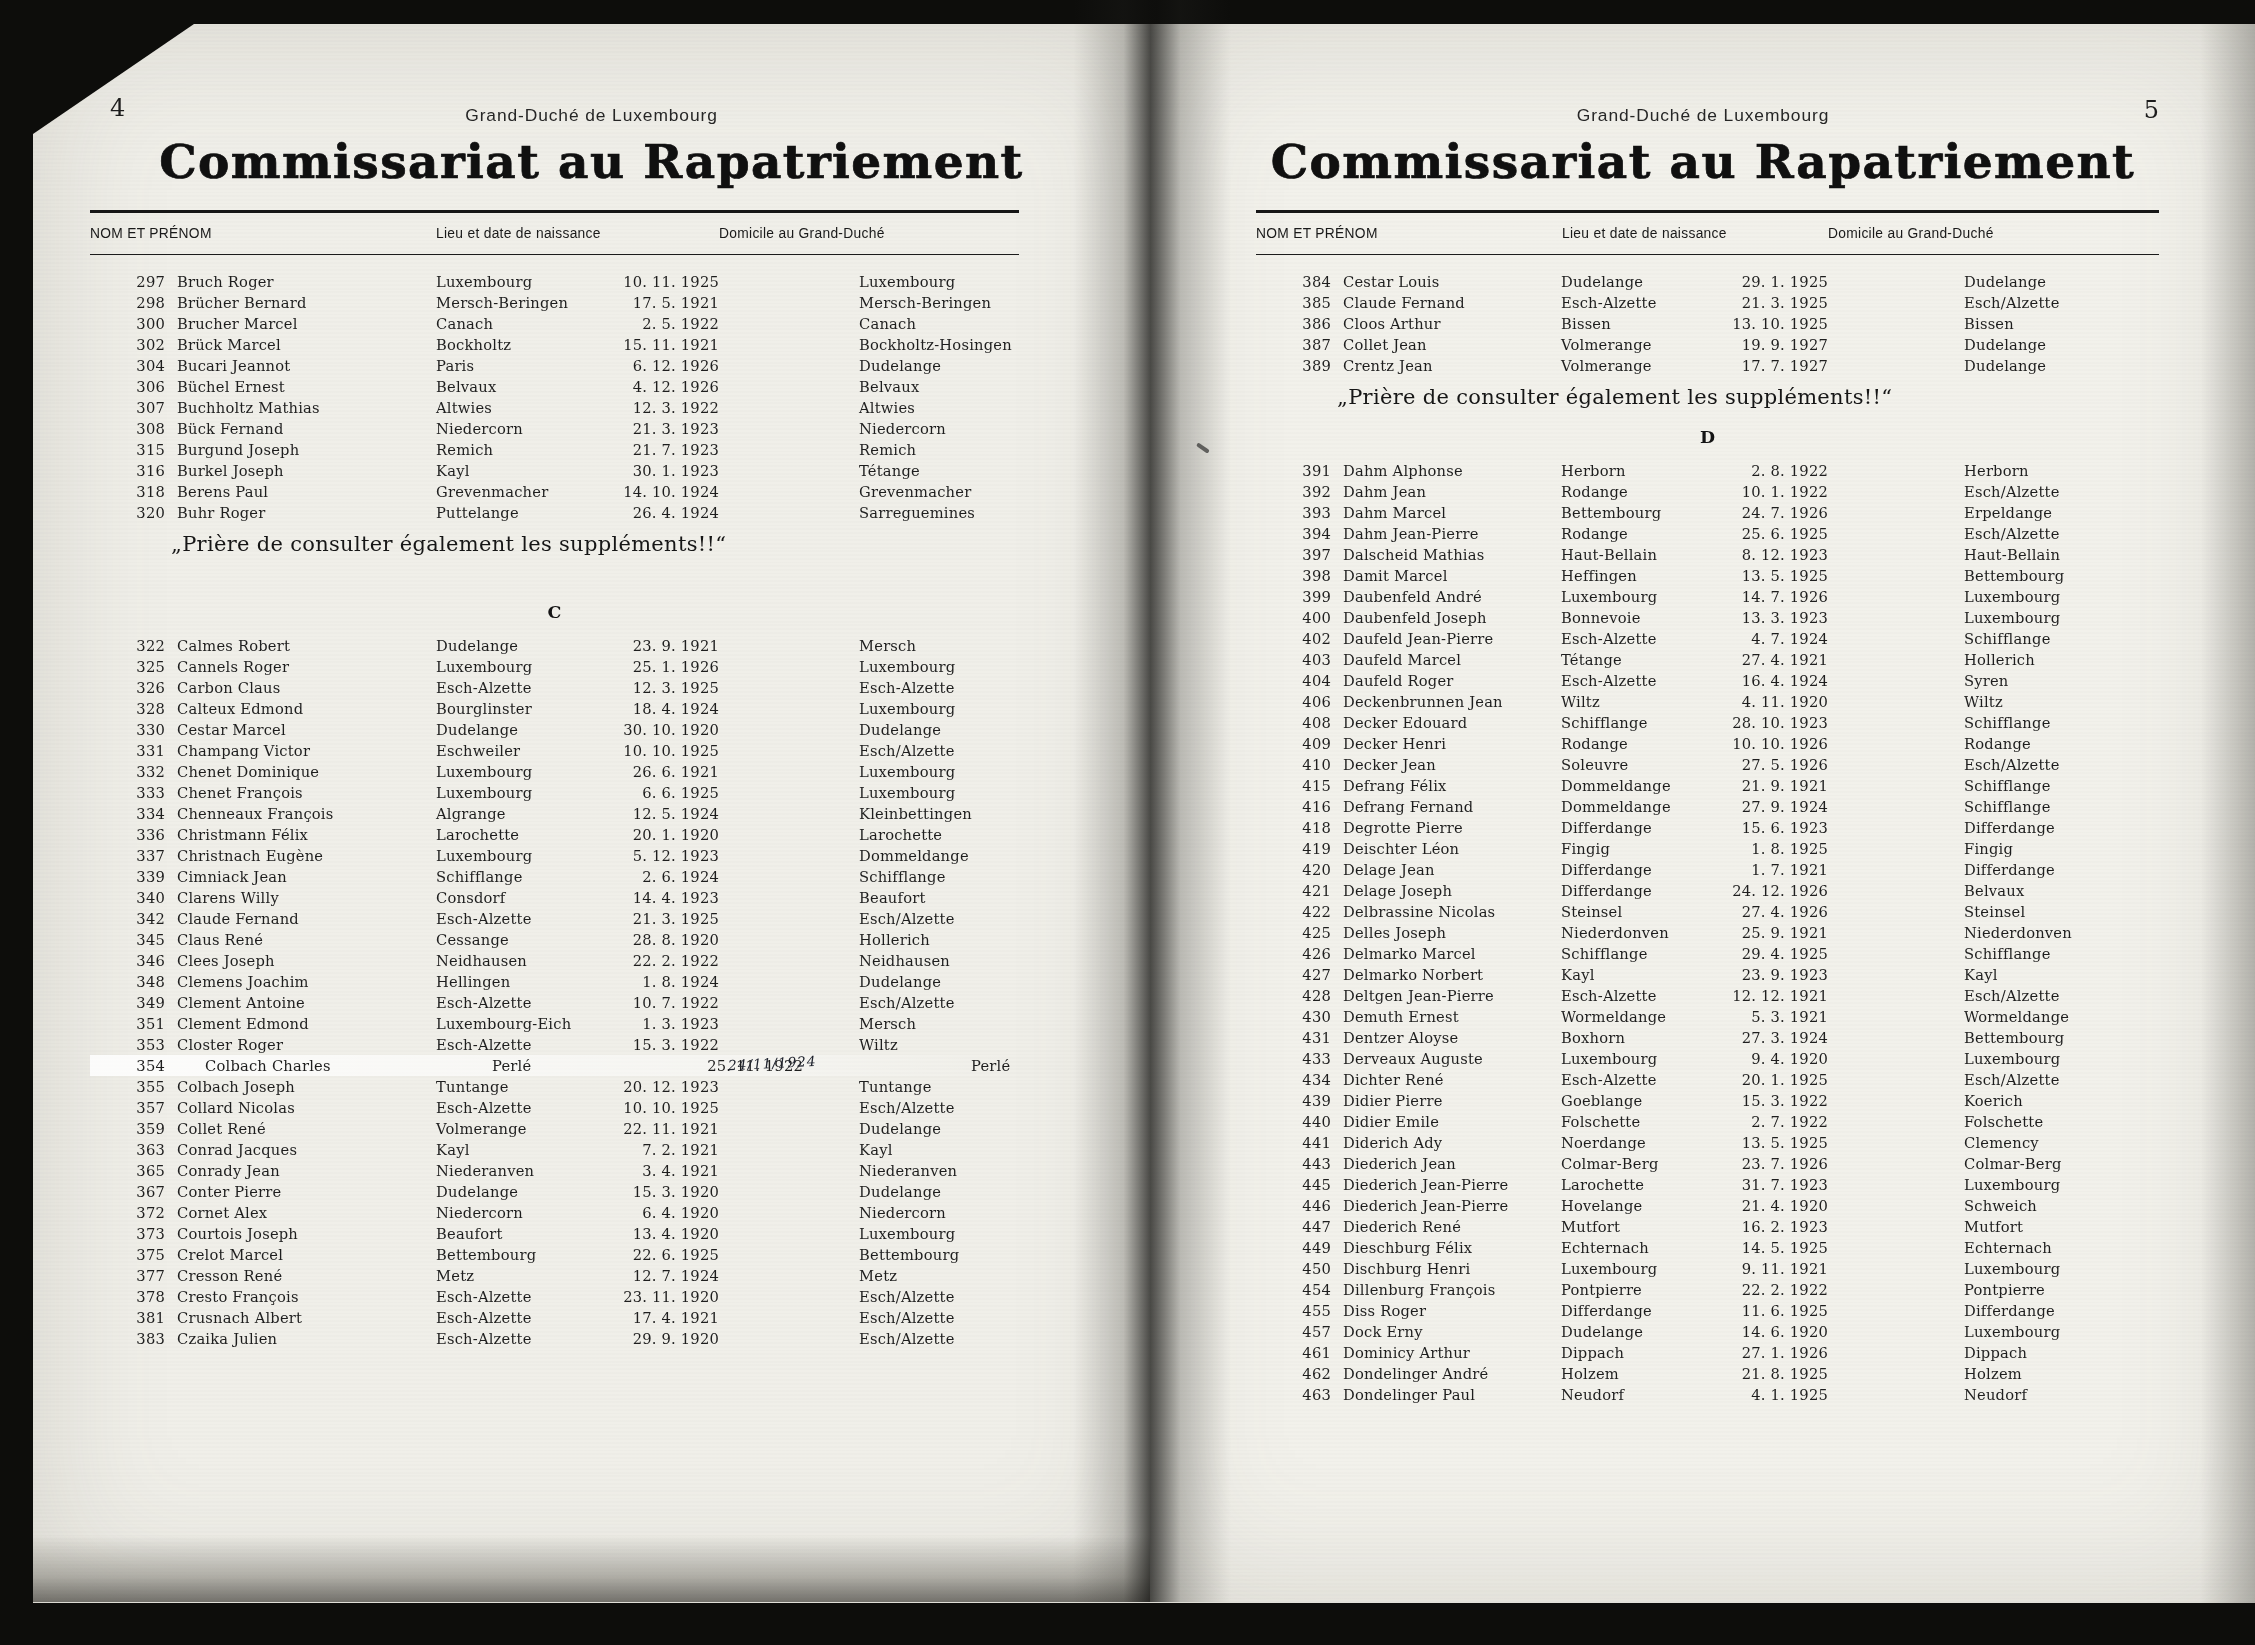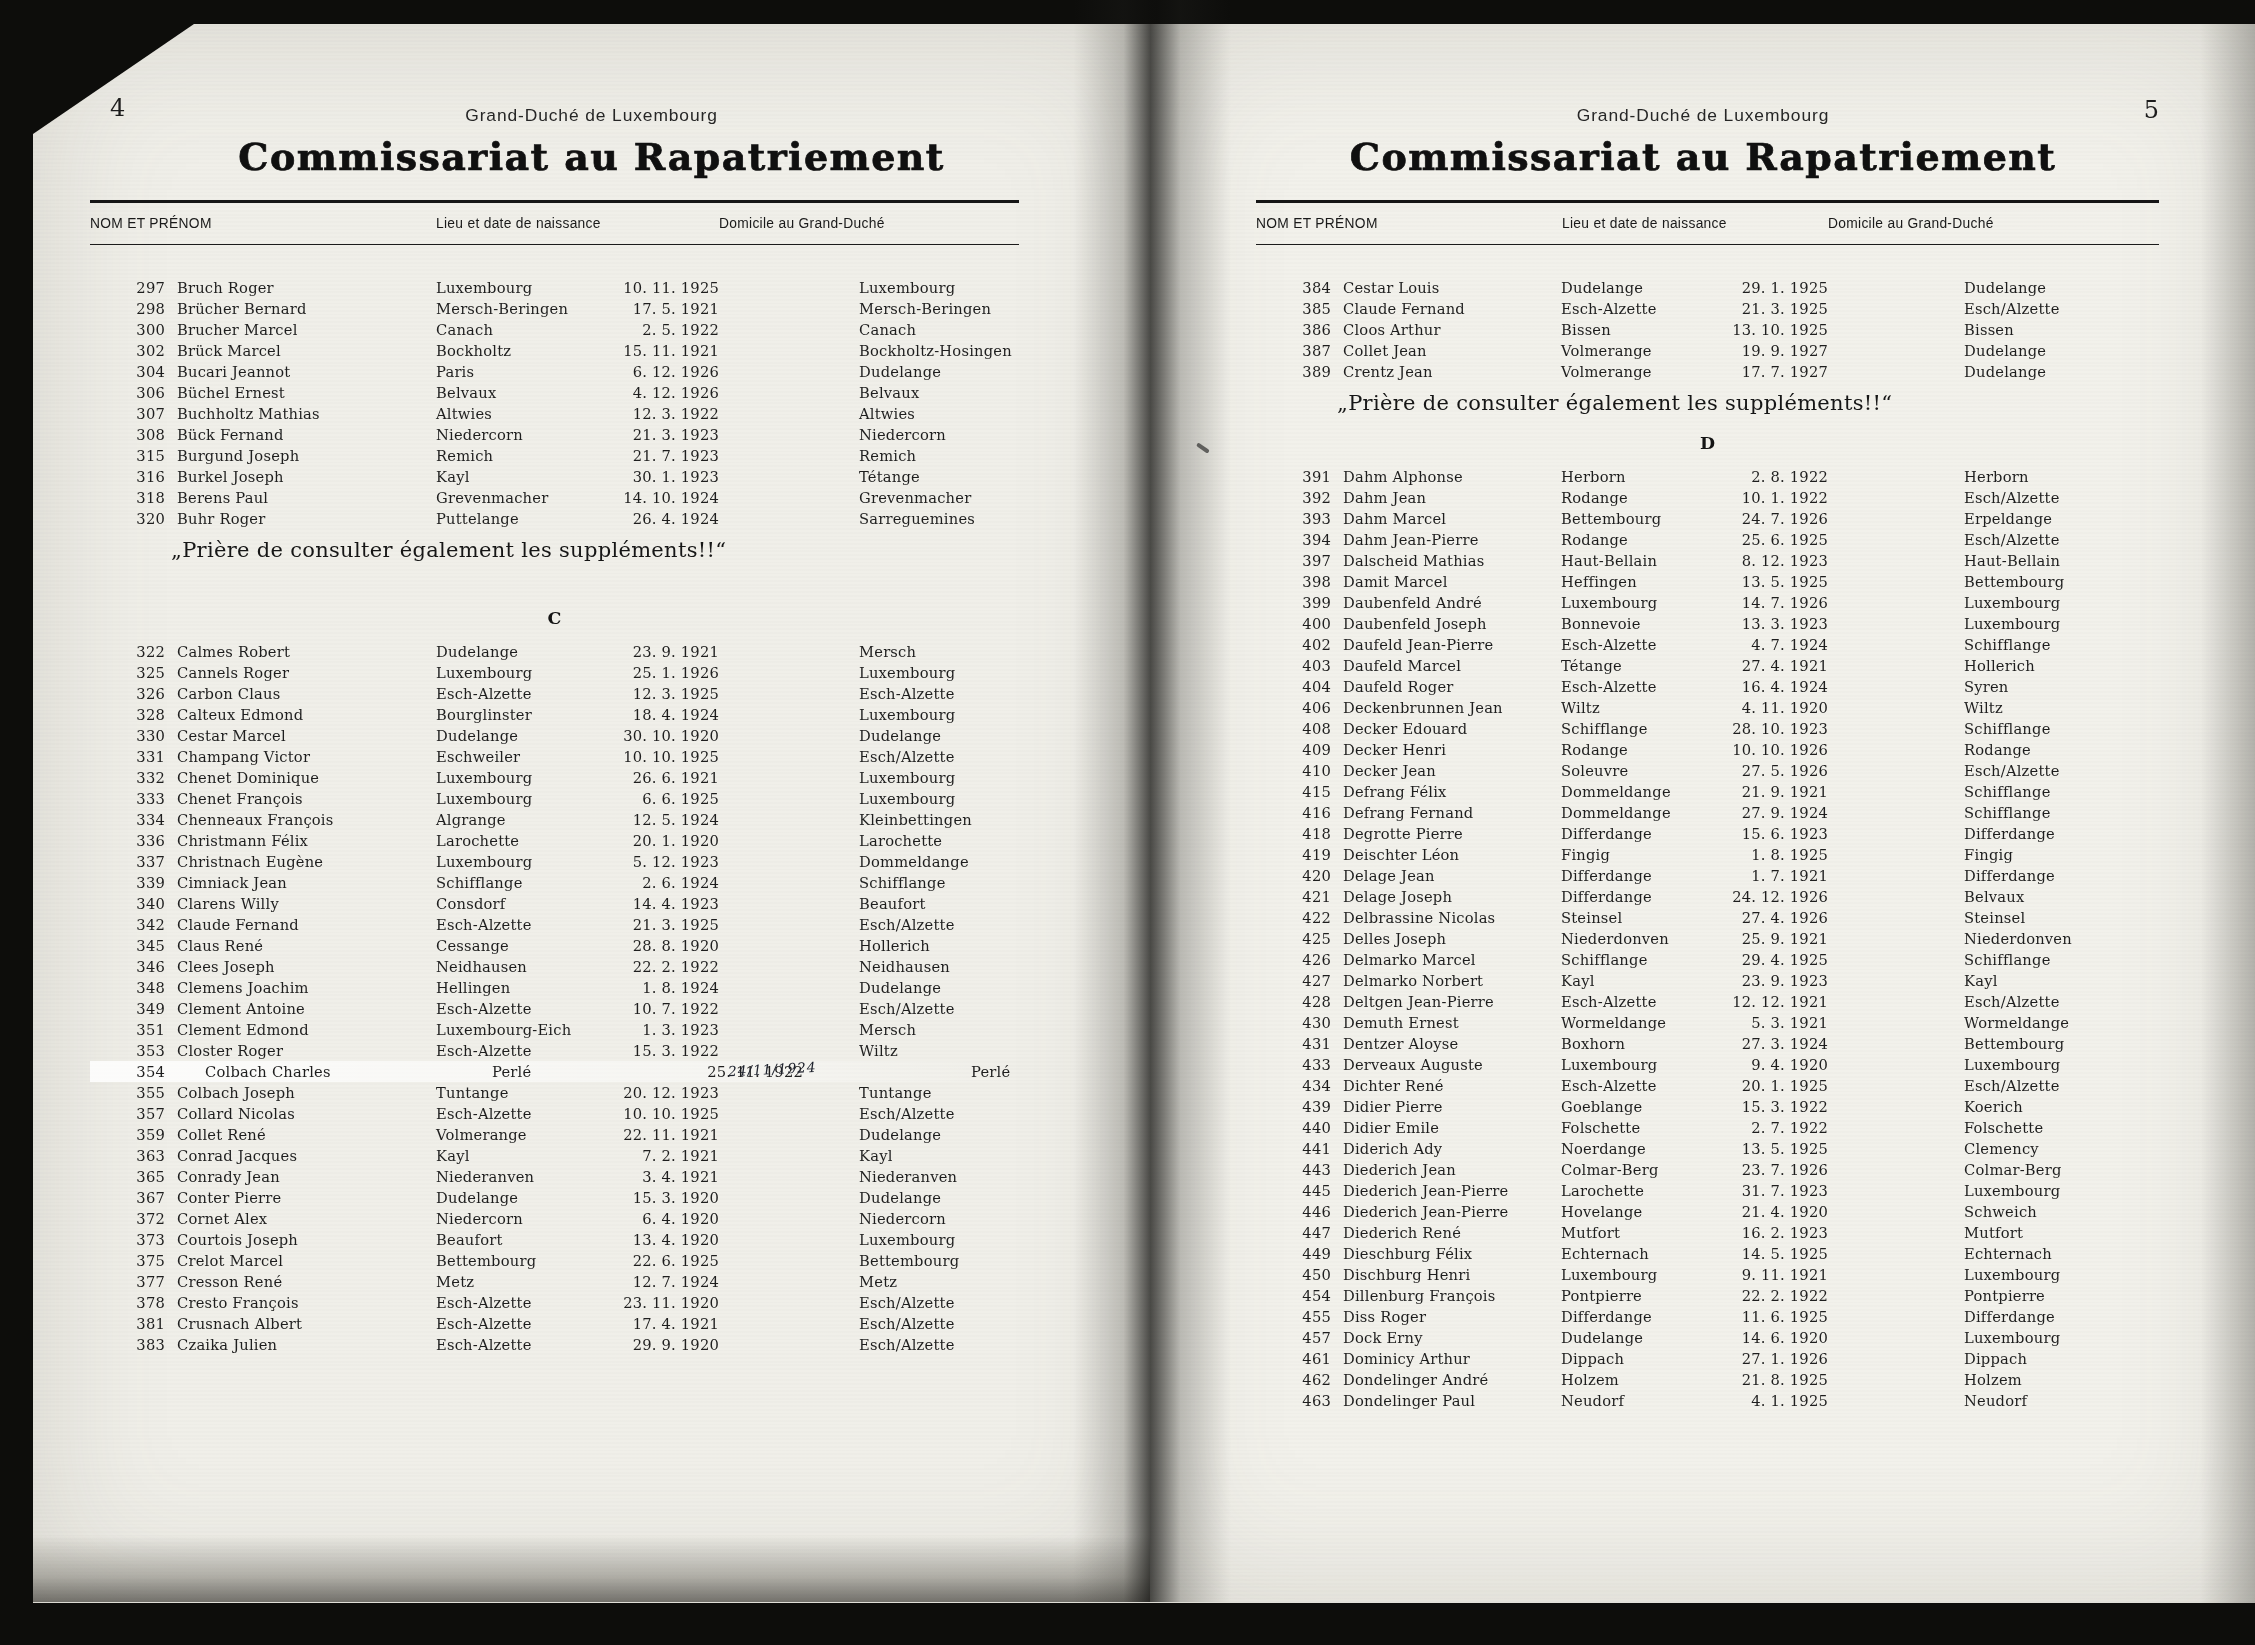--- a/index.html
+++ b/index.html
@@ -21,41 +21,41 @@
   .left  .page-num { left:77px;  top:70px; }
   .right .page-num { right:97px; top:72px; }
 
   .running-head {
     margin-top:81px; text-align:center;
     font-family:"Liberation Sans", sans-serif;
     font-size:17.4px; letter-spacing:0.9px; color:#262626;
   }
   .title {
     margin:8.3px 0 0 0; text-align:center;
-    font-size:38px; font-weight:bold; letter-spacing:1.4px;
+    font-size:47px; font-weight:bold; letter-spacing:1.4px;
     color:#101010; -webkit-text-stroke:0.7px #101010;
   }
 
   .table-area { margin-top:21px; }
   .left  .table-area { margin-left:57px;  width:929px; }
   .right .table-area { margin-left:106px; width:903px; }
 
   .headrule-thick { border-top:3.7px solid #161616; }
   .headrule-thin  { border-top:1.8px solid #1b1b1b; }
 
   .col-heads {
     display:grid; padding:13px 0 13px;
     font-family:"Liberation Sans", sans-serif;
     font-size:13.8px; color:#1a1a1a; letter-spacing:0.3px;
   }
   .left  .col-heads { grid-template-columns:346px 283px 1fr; }
   .right .col-heads { grid-template-columns:306px 266px 1fr; }
   .col-heads span { text-align:left; }
 
-  .table { margin-top:32px; }
+  .table { margin-top:16px; }
   .row {
     display:grid; position:relative;
     line-height:21px; font-size:14.7px; letter-spacing:0.2px; color:#1e1e1e;
   }
   .left  .row { grid-template-columns:75px 271px 168px 115px 1fr; }
   .right .row { grid-template-columns:75px 230px 152px 115px 1fr; }
   .c-num  { text-align:right; }
   .c-name { padding-left:12px; }
   .c-date { text-align:right; }
   .left  .c-dom { padding-left:140px; }

